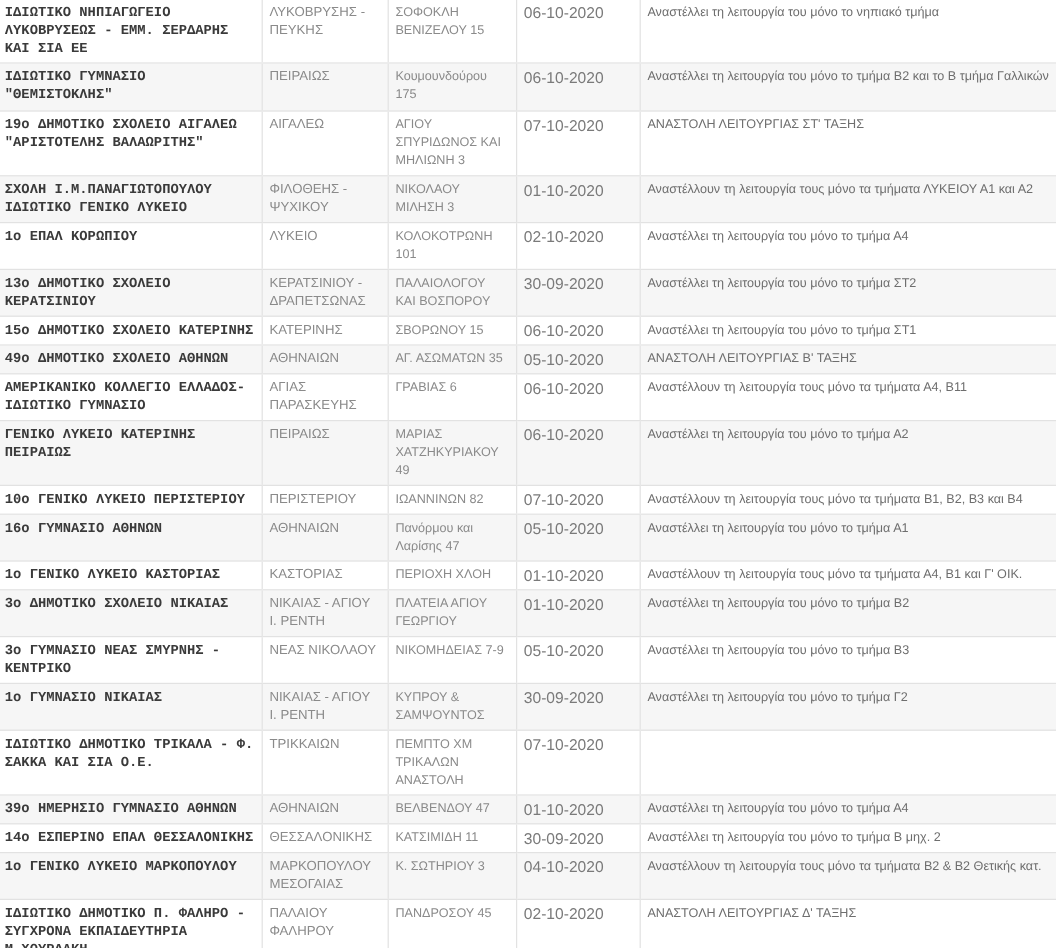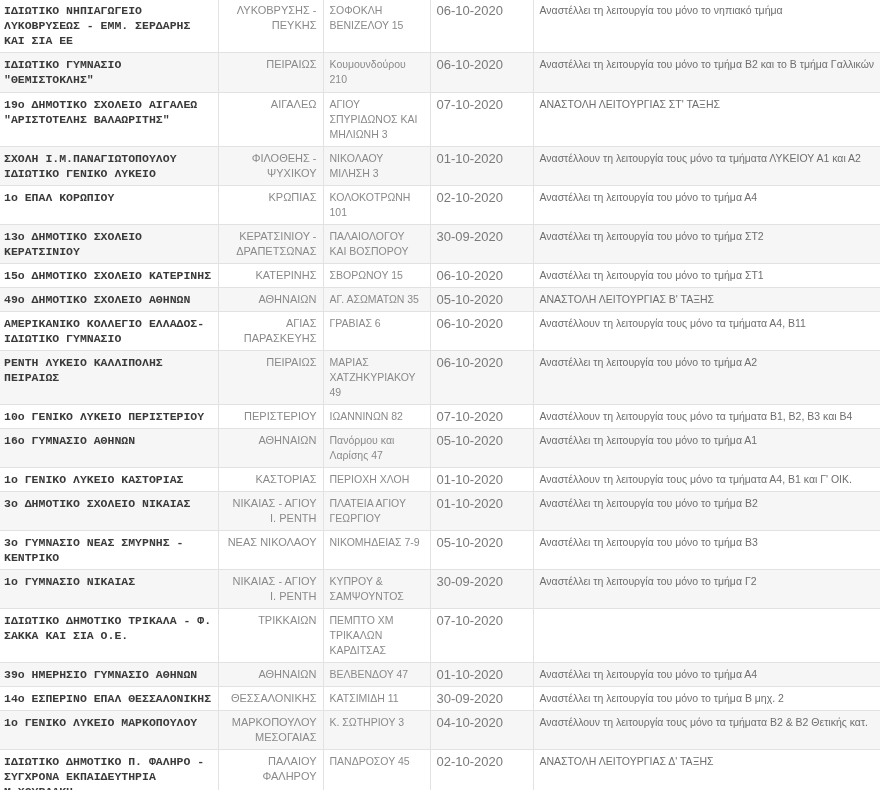--- a/index.html
+++ b/index.html
@@ -41,21 +41,21 @@
     padding-left: 4px;
     font-family: Liberation Mono, monospace;
   }
   table.closures tr:nth-child(odd) td { background: #ffffff; }
   table.closures tr:nth-child(even) td { background: #f6f6f6; }
   td.name {
     font-weight: bold;
     color: #3a3a3a;
     font-size: 11.5px;
   }
-  td.muni { color: #8a8a8a; text-align: right; }
+  td.muni { color: #8a8a8a; }
   td.addr { color: #8a8a8a; font-size: 10.5px; }
   td.date { color: #7a7a7a; font-size: 13px; }
   td.note { color: #6e6e6e; font-size: 10.5px; }
 </style>
 </head>
 <body>
 
 <table class="closures">
   <colgroup>
     <col class="c-name">
@@ -68,41 +68,41 @@
       <tr style="height: 50px;">
     <td class="name">ΙΔΙΩΤΙΚΟ ΝΗΠΙΑΓΩΓΕΙΟ ΛΥΚΟΒΡΥΣΕΩΣ - ΕΜΜ. ΣΕΡΔΑΡΗΣ ΚΑΙ ΣΙΑ ΕΕ</td>
     <td class="muni">ΛΥΚΟΒΡΥΣΗΣ - ΠΕΥΚΗΣ</td>
     <td class="addr">ΣΟΦΟΚΛΗ ΒΕΝΙΖΕΛΟΥ 15</td>
     <td class="date">06-10-2020</td>
     <td class="note">Αναστέλλει τη λειτουργία του μόνο το νηπιακό τμήμα</td>
   </tr>
       <tr style="height: 40px;">
     <td class="name">ΙΔΙΩΤΙΚΟ ΓΥΜΝΑΣΙΟ "ΘΕΜΙΣΤΟΚΛΗΣ"</td>
     <td class="muni">ΠΕΙΡΑΙΩΣ</td>
-    <td class="addr">Κουμουνδούρου 210</td>
+    <td class="addr">Κουμουνδούρου 175</td>
     <td class="date">06-10-2020</td>
     <td class="note">Αναστέλλει τη λειτουργία του μόνο το τμήμα Β2 και το Β τμήμα Γαλλικών</td>
   </tr>
       <tr style="height: 38px;">
     <td class="name">19ο ΔΗΜΟΤΙΚΟ ΣΧΟΛΕΙΟ ΑΙΓΑΛΕΩ "ΑΡΙΣΤΟΤΕΛΗΣ ΒΑΛΑΩΡΙΤΗΣ"</td>
     <td class="muni">ΑΙΓΑΛΕΩ</td>
     <td class="addr">ΑΓΙΟΥ ΣΠΥΡΙΔΩΝΟΣ ΚΑΙ ΜΗΛΙΩΝΗ 3</td>
     <td class="date">07-10-2020</td>
     <td class="note">ΑΝΑΣΤΟΛΗ ΛΕΙΤΟΥΡΓΙΑΣ ΣΤ' ΤΑΞΗΣ</td>
   </tr>
       <tr style="height: 37px;">
     <td class="name">ΣΧΟΛΗ Ι.Μ.ΠΑΝΑΓΙΩΤΟΠΟΥΛΟΥ ΙΔΙΩΤΙΚΟ ΓΕΝΙΚΟ ΛΥΚΕΙΟ</td>
     <td class="muni">ΦΙΛΟΘΕΗΣ - ΨΥΧΙΚΟΥ</td>
     <td class="addr">ΝΙΚΟΛΑΟΥ ΜΙΛΗΣΗ 3</td>
     <td class="date">01-10-2020</td>
     <td class="note">Αναστέλλουν τη λειτουργία τους μόνο τα τμήματα ΛΥΚΕΙΟΥ Α1 και Α2</td>
   </tr>
       <tr style="height: 23px;">
     <td class="name">1ο ΕΠΑΛ ΚΟΡΩΠΙΟΥ</td>
-    <td class="muni">ΚΡΩΠΙΑΣ</td>
+    <td class="muni">ΛΥΚΕΙΟ</td>
     <td class="addr">ΚΟΛΟΚΟΤΡΩΝΗ 101</td>
     <td class="date">02-10-2020</td>
     <td class="note">Αναστέλλει τη λειτουργία του μόνο το τμήμα Α4</td>
   </tr>
       <tr style="height: 38px;">
     <td class="name">13ο ΔΗΜΟΤΙΚΟ ΣΧΟΛΕΙΟ ΚΕΡΑΤΣΙΝΙΟΥ</td>
     <td class="muni">ΚΕΡΑΤΣΙΝΙΟΥ - ΔΡΑΠΕΤΣΩΝΑΣ</td>
     <td class="addr">ΠΑΛΑΙΟΛΟΓΟΥ ΚΑΙ ΒΟΣΠΟΡΟΥ</td>
     <td class="date">30-09-2020</td>
     <td class="note">Αναστέλλει τη λειτουργία του μόνο το τμήμα ΣΤ2</td>
@@ -122,21 +122,21 @@
     <td class="note">ΑΝΑΣΤΟΛΗ ΛΕΙΤΟΥΡΓΙΑΣ Β' ΤΑΞΗΣ</td>
   </tr>
       <tr style="height: 38px;">
     <td class="name">ΑΜΕΡΙΚΑΝΙΚΟ ΚΟΛΛΕΓΙΟ ΕΛΛΑΔΟΣ-ΙΔΙΩΤΙΚΟ ΓΥΜΝΑΣΙΟ</td>
     <td class="muni">ΑΓΙΑΣ ΠΑΡΑΣΚΕΥΗΣ</td>
     <td class="addr">ΓΡΑΒΙΑΣ 6</td>
     <td class="date">06-10-2020</td>
     <td class="note">Αναστέλλουν τη λειτουργία τους μόνο τα τμήματα Α4, Β11</td>
   </tr>
       <tr style="height: 38px;">
-    <td class="name">ΡΕΝΤΗ ΛΥΚΕΙΟ ΚΑΛΛΙΠΟΛΗΣ ΠΕΙΡΑΙΩΣ</td>
+    <td class="name">ΓΕΝΙΚΟ ΛΥΚΕΙΟ ΚΑΤΕΡΙΝΗΣ ΠΕΙΡΑΙΩΣ</td>
     <td class="muni">ΠΕΙΡΑΙΩΣ</td>
     <td class="addr">ΜΑΡΙΑΣ ΧΑΤΖΗΚΥΡΙΑΚΟΥ 49</td>
     <td class="date">06-10-2020</td>
     <td class="note">Αναστέλλει τη λειτουργία του μόνο το τμήμα Α2</td>
   </tr>
       <tr style="height: 23px;">
     <td class="name">10ο ΓΕΝΙΚΟ ΛΥΚΕΙΟ ΠΕΡΙΣΤΕΡΙΟΥ</td>
     <td class="muni">ΠΕΡΙΣΤΕΡΙΟΥ</td>
     <td class="addr">ΙΩΑΝΝΙΝΩΝ 82</td>
     <td class="date">07-10-2020</td>
@@ -173,21 +173,21 @@
       <tr style="height: 38px;">
     <td class="name">1ο ΓΥΜΝΑΣΙΟ ΝΙΚΑΙΑΣ</td>
     <td class="muni">ΝΙΚΑΙΑΣ - ΑΓΙΟΥ Ι. ΡΕΝΤΗ</td>
     <td class="addr">ΚΥΠΡΟΥ &amp; ΣΑΜΨΟΥΝΤΟΣ</td>
     <td class="date">30-09-2020</td>
     <td class="note">Αναστέλλει τη λειτουργία του μόνο το τμήμα Γ2</td>
   </tr>
       <tr style="height: 52px;">
     <td class="name">ΙΔΙΩΤΙΚΟ ΔΗΜΟΤΙΚΟ ΤΡΙΚΑΛΑ - Φ. ΣΑΚΚΑ ΚΑΙ ΣΙΑ Ο.Ε.</td>
     <td class="muni">ΤΡΙΚΚΑΙΩΝ</td>
-    <td class="addr">ΠΕΜΠΤΟ ΧΜ ΤΡΙΚΑΛΩΝ ΚΑΡΔΙΤΣΑΣ</td>
+    <td class="addr">ΠΕΜΠΤΟ ΧΜ ΤΡΙΚΑΛΩΝ ΑΝΑΣΤΟΛΗ</td>
     <td class="date">07-10-2020</td>
     <td class="note"></td>
   </tr>
       <tr style="height: 22px;">
     <td class="name">39ο ΗΜΕΡΗΣΙΟ ΓΥΜΝΑΣΙΟ ΑΘΗΝΩΝ</td>
     <td class="muni">ΑΘΗΝΑΙΩΝ</td>
     <td class="addr">ΒΕΛΒΕΝΔΟΥ 47</td>
     <td class="date">01-10-2020</td>
     <td class="note">Αναστέλλει τη λειτουργία του μόνο το τμήμα Α4</td>
   </tr>

